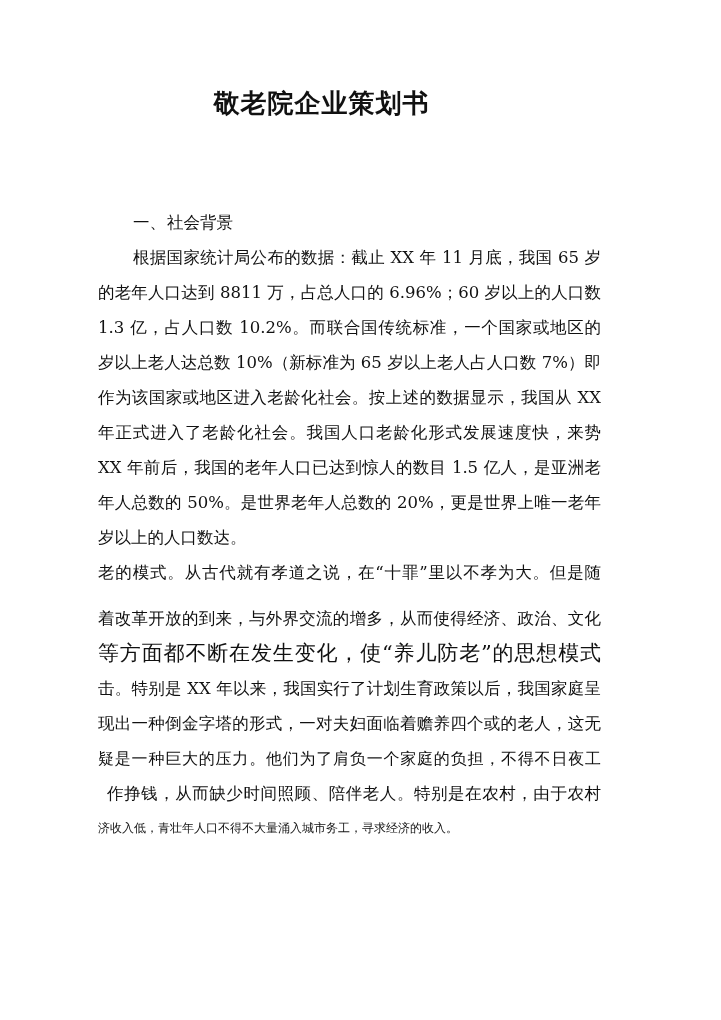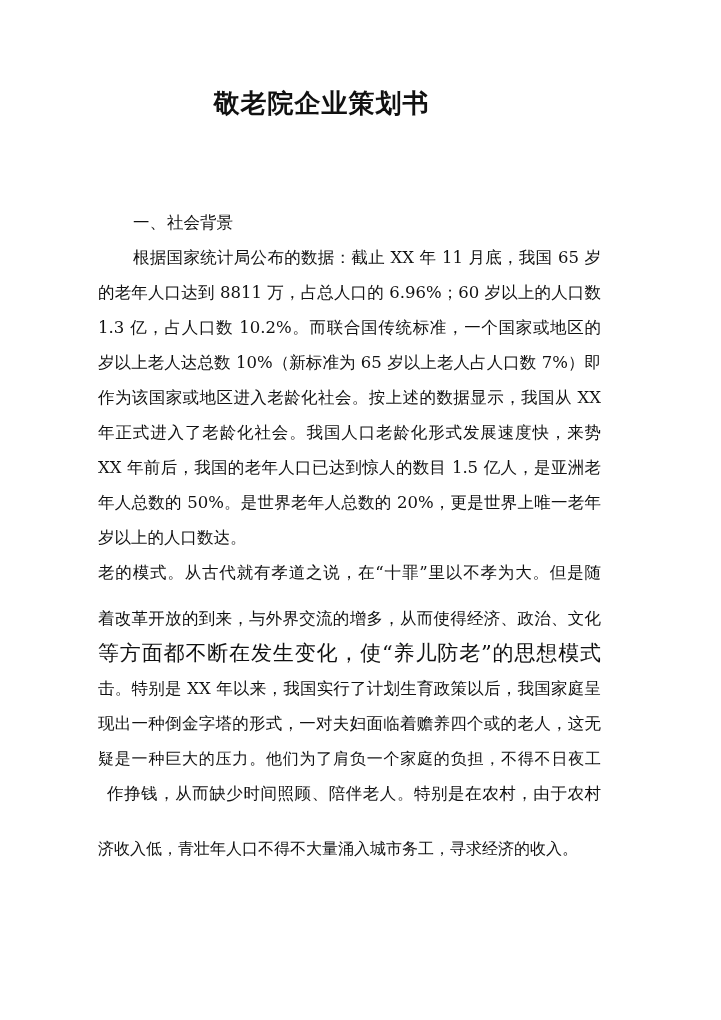--- a/index.html
+++ b/index.html
@@ -37,17 +37,17 @@
           <div style="font-size: 16.5px; line-height: 35px; white-space: nowrap;">岁以上的人口数达。</div>
         </div>
         <div>
           <div style="font-size: 16.5px; line-height: 35px; white-space: normal; text-align: justify; text-align-last: justify; height: 35px; overflow: hidden;">老的模式。从古代就有孝道之说，在“十罪”里以不孝为大。但是随</div>
           <div style="font-size: 16.5px; line-height: 35px; white-space: normal; text-align: justify; text-align-last: justify; height: 35px; overflow: hidden; margin-top: 11px;">着改革开放的到来，与外界交流的增多，从而使得经济、政治、文化</div>
           <div style="font-size: 21px; line-height: 35px; white-space: normal; text-align: justify; text-align-last: justify; height: 35px; overflow: hidden;">等方面都不断在发生变化，使“养儿防老”的思想模式受到巨大的冲</div>
           <div style="font-size: 16.5px; line-height: 35px; white-space: normal; text-align: justify; text-align-last: justify; height: 35px; overflow: hidden;">击。特别是 XX 年以来，我国实行了计划生育政策以后，我国家庭呈</div>
           <div style="font-size: 16.5px; line-height: 35px; white-space: normal; text-align: justify; text-align-last: justify; height: 35px; overflow: hidden;">现出一种倒金字塔的形式，一对夫妇面临着赡养四个或的老人，这无</div>
           <div style="font-size: 16px; line-height: 35px; white-space: normal; text-align: justify; text-align-last: justify; height: 35px; overflow: hidden;">疑是一种巨大的压力。他们为了肩负一个家庭的负担，不得不日夜工</div>
           <div style="font-size: 16.5px; line-height: 35px; white-space: normal; text-align: justify; text-align-last: justify; height: 35px; overflow: hidden; margin-left: 9px;">作挣钱，从而缺少时间照顾、陪伴老人。特别是在农村，由于农村经</div>
-          <div style="font-size: 16px; line-height: 35px; white-space: nowrap; margin-top: 20px;">济收入低，青壮年人口不得不大量涌入城市务工，寻求经济的收入。</div>
+          <div style="font-size: 12px; line-height: 35px; white-space: nowrap;">济收入低，青壮年人口不得不大量涌入城市务工，寻求经济的收入。</div>
         </div>
       </div>
   </div>
 </div>
 
 </body></html>

